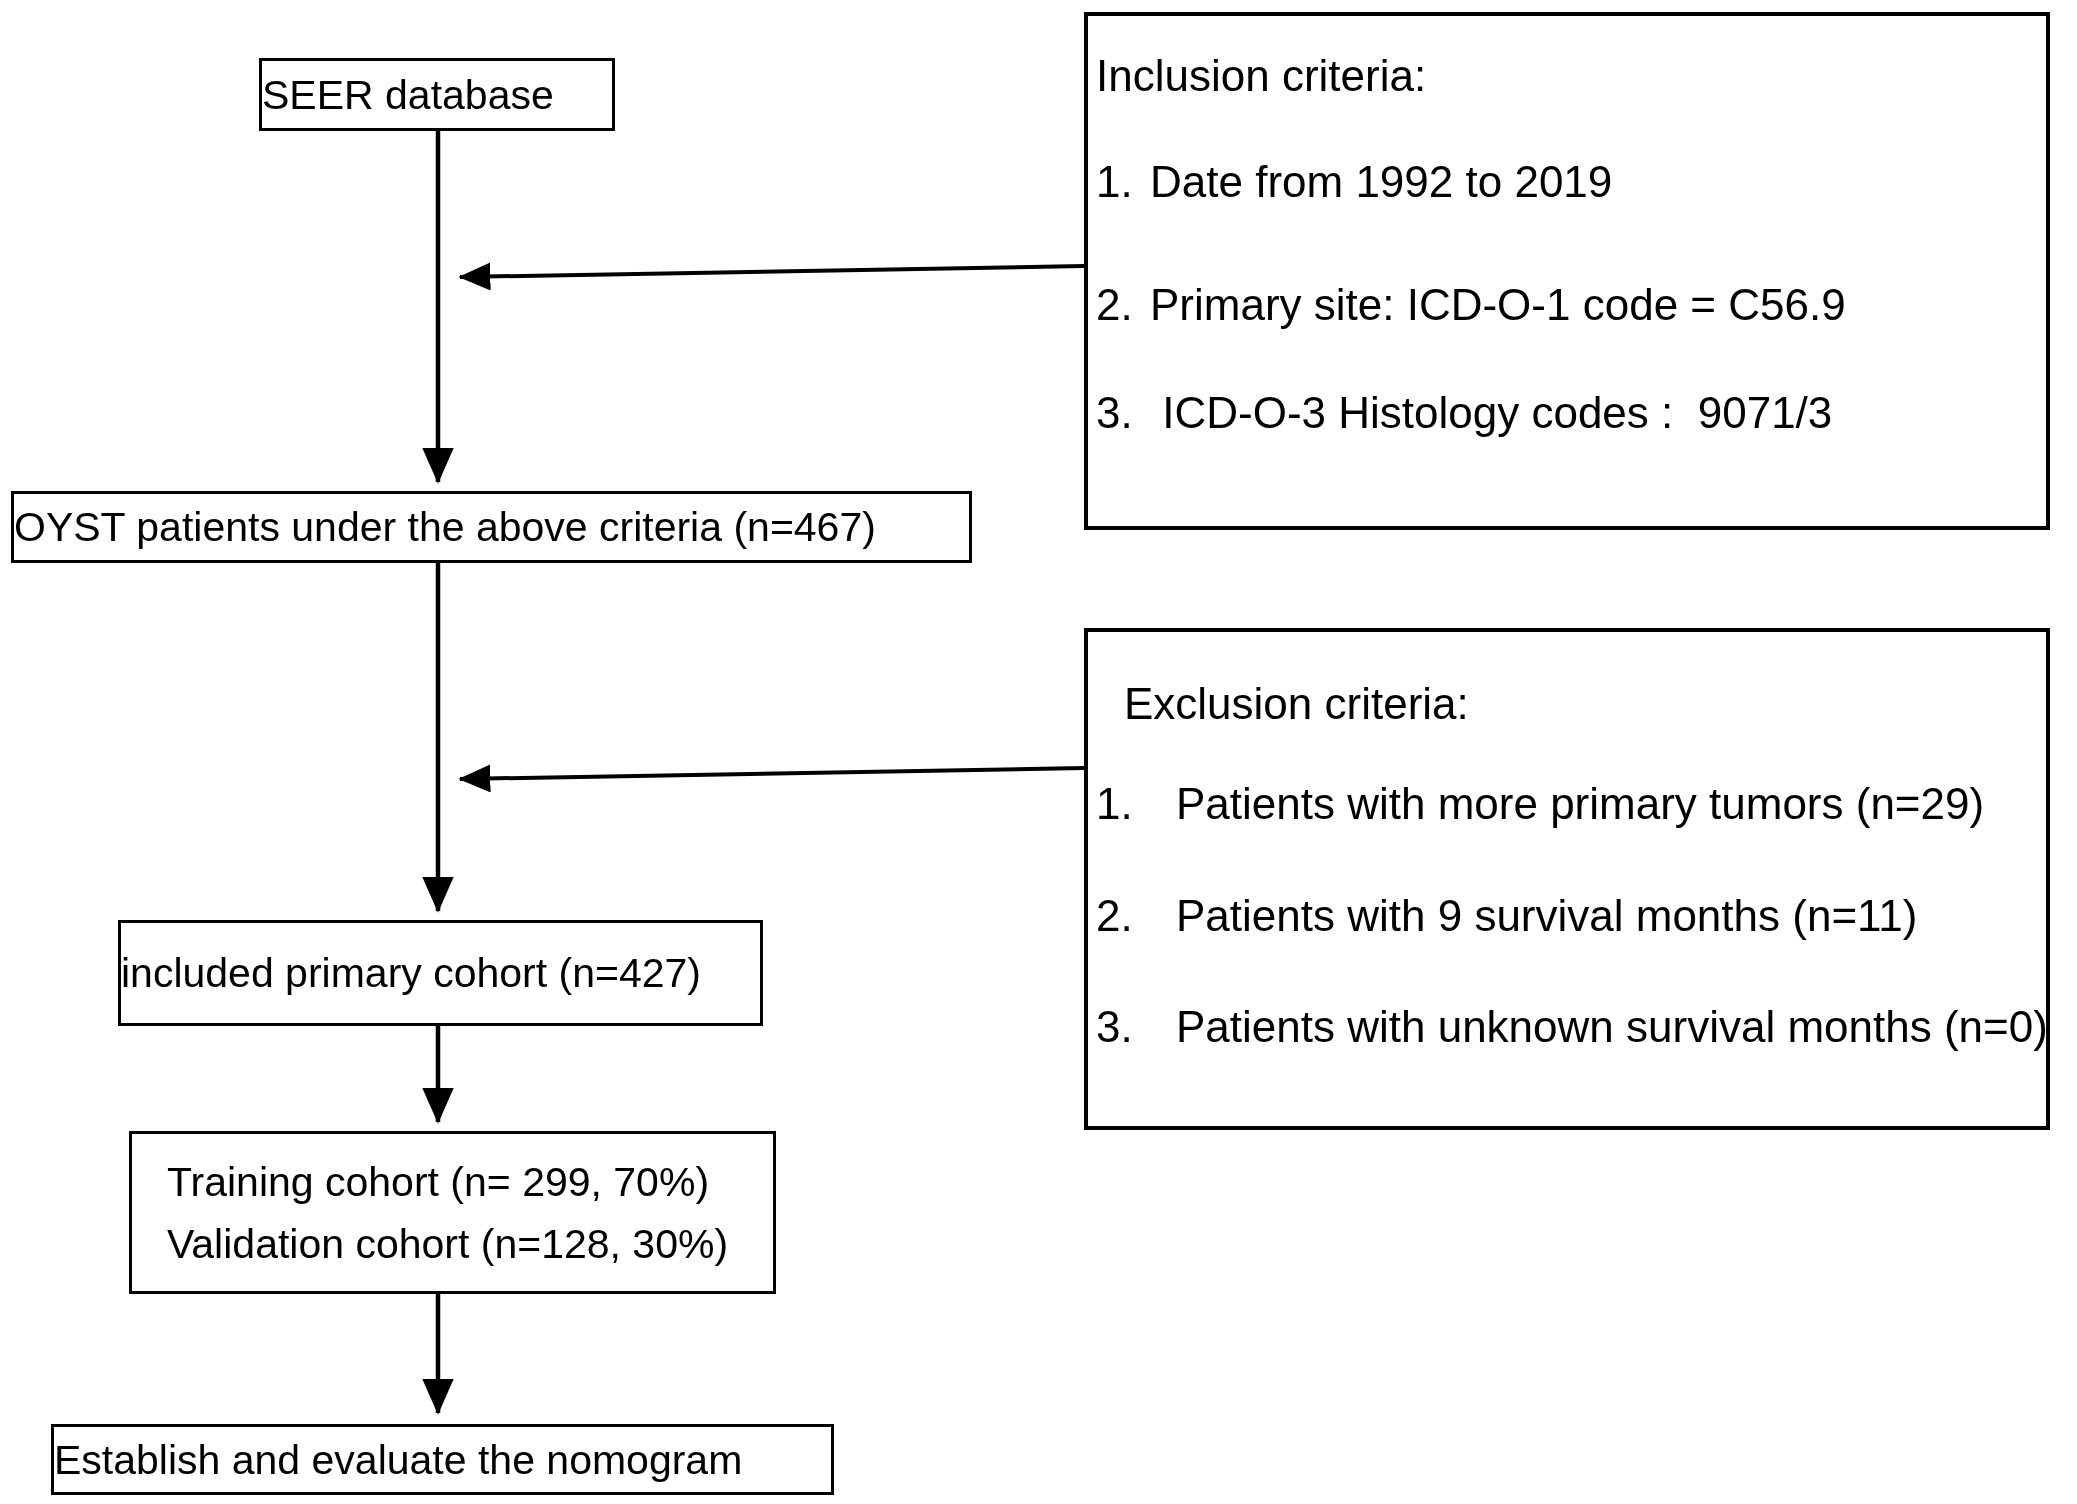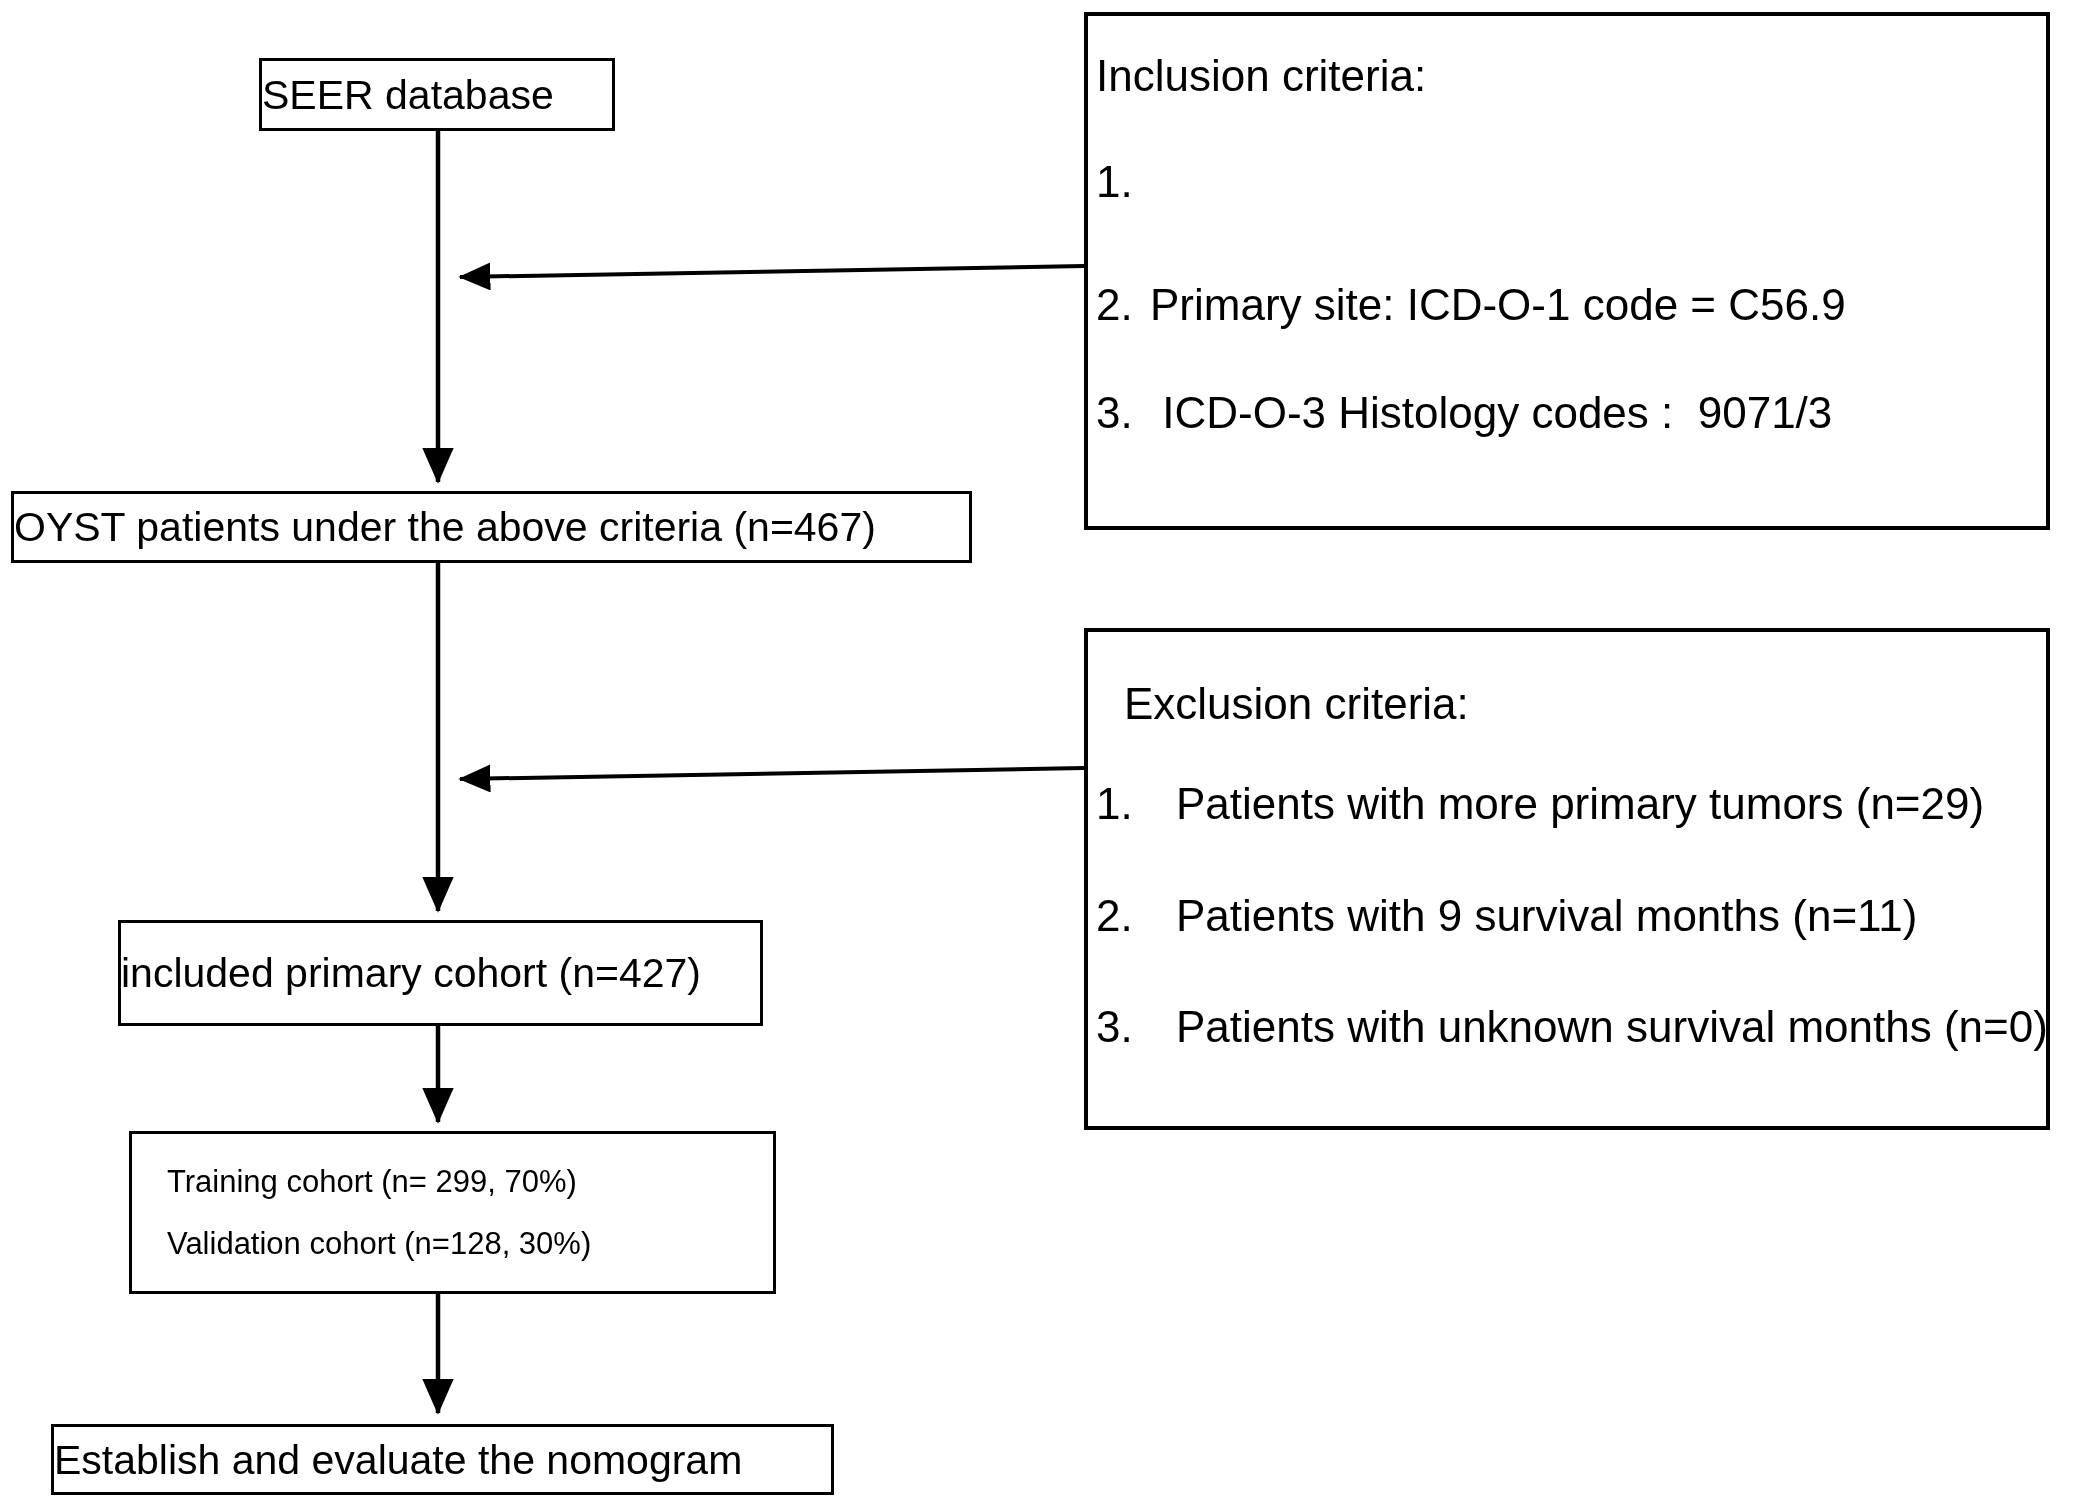--- a/index.html
+++ b/index.html
@@ -55,21 +55,21 @@
   }
   .inclusion .num { width: 54px; }
   .exclusion .num { width: 80px; }
   .crit .txt { white-space: pre; }
   .split-box {
     display: flex;
     flex-direction: column;
     justify-content: center;
     padding-left: 35px;
     row-gap: 14px;
-    font-size: 31px;
+    font-size: 41px;
     line-height: 48px;
     box-sizing: border-box;
     white-space: pre;
   }
 </style>
 </head>
 <body>
 
 <div class="canvas">
 
@@ -87,21 +87,21 @@
     <line x1="438" y1="1294" x2="438" y2="1413" stroke="#000" stroke-width="4.5" marker-end="url(#ah)"></line>
   </svg>
 
   <div class="box node" style="left:259px; top:58px; width:356px; height:73px;">
     <span>SEER database</span>
   </div>
 
   <div class="box crit inclusion" style="left:1084px; top:12px; width:966px; height:518px;">
     <div class="line" style="top:36px;">Inclusion criteria:</div>
     <div class="line" style="top:142px;">
-      <span class="num">1.</span>
+      <span class="num">1.</span><span class="txt">Date from 1992 to 2019</span>
     </div>
     <div class="line" style="top:265px;">
       <span class="num">2.</span><span class="txt">Primary site: ICD-O-1 code = C56.9</span>
     </div>
     <div class="line" style="top:373px;">
       <span class="num">3.</span><span class="txt"> ICD-O-3 Histology codes :  9071/3</span>
     </div>
   </div>
 
   <div class="box node" style="left:3px; top:491px; width:961px; height:72px;margin-left:8px;">

